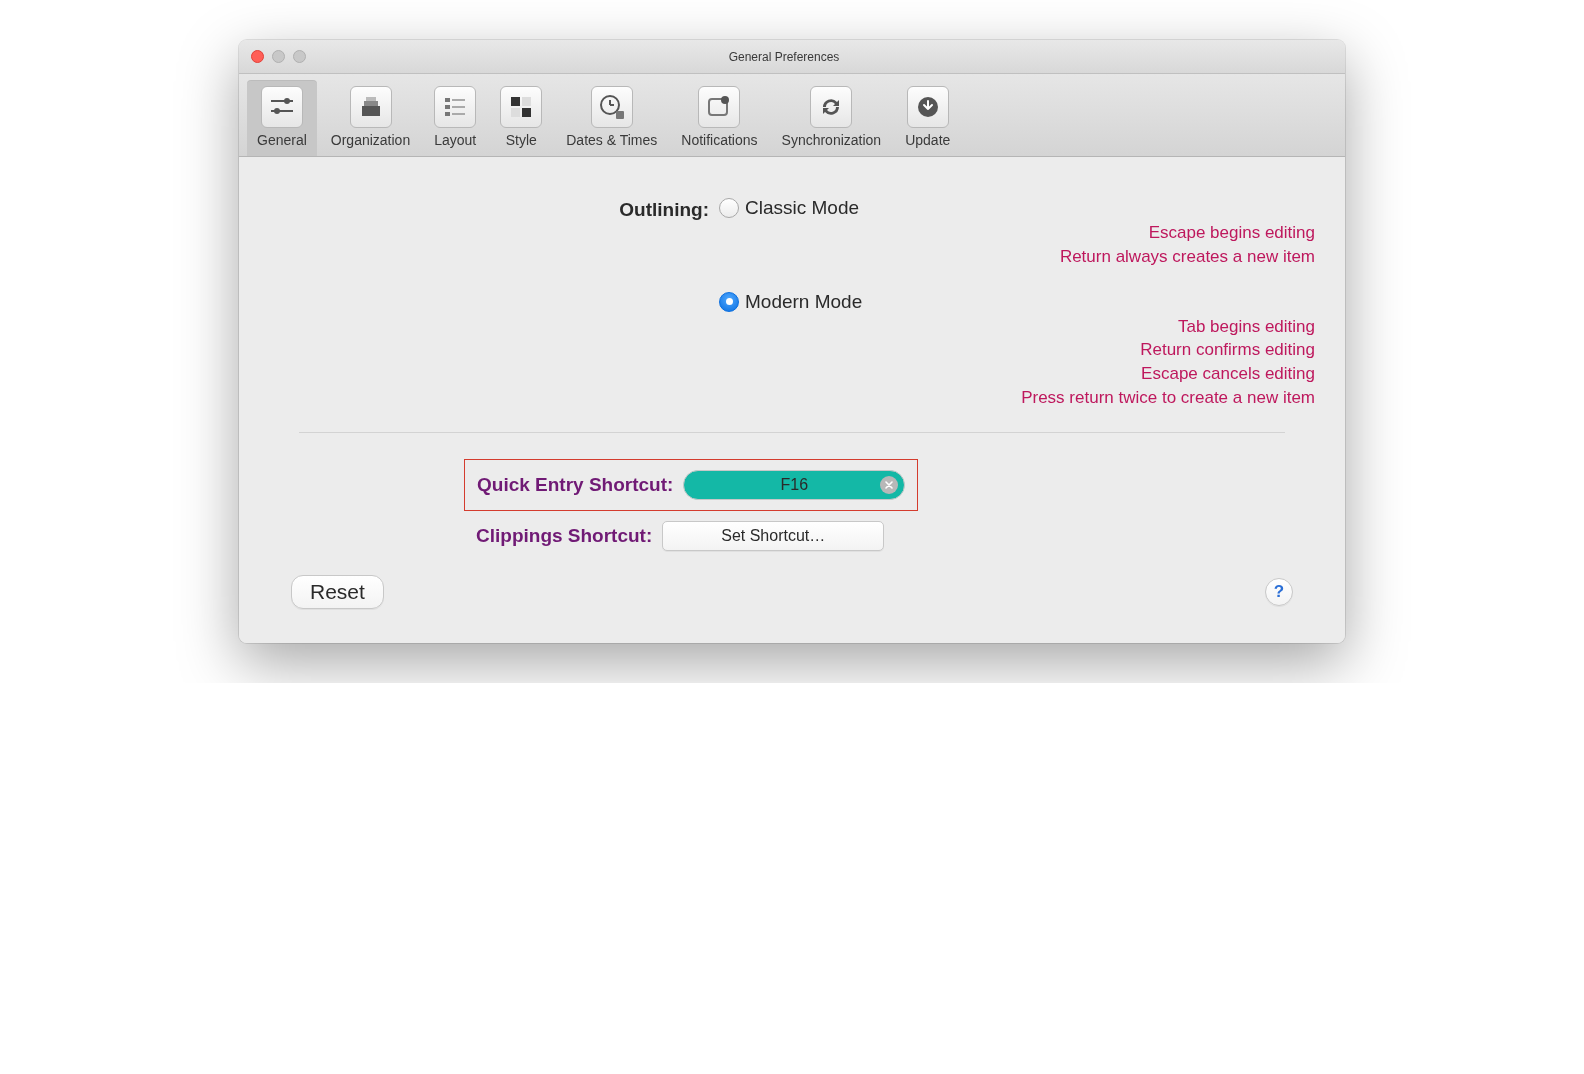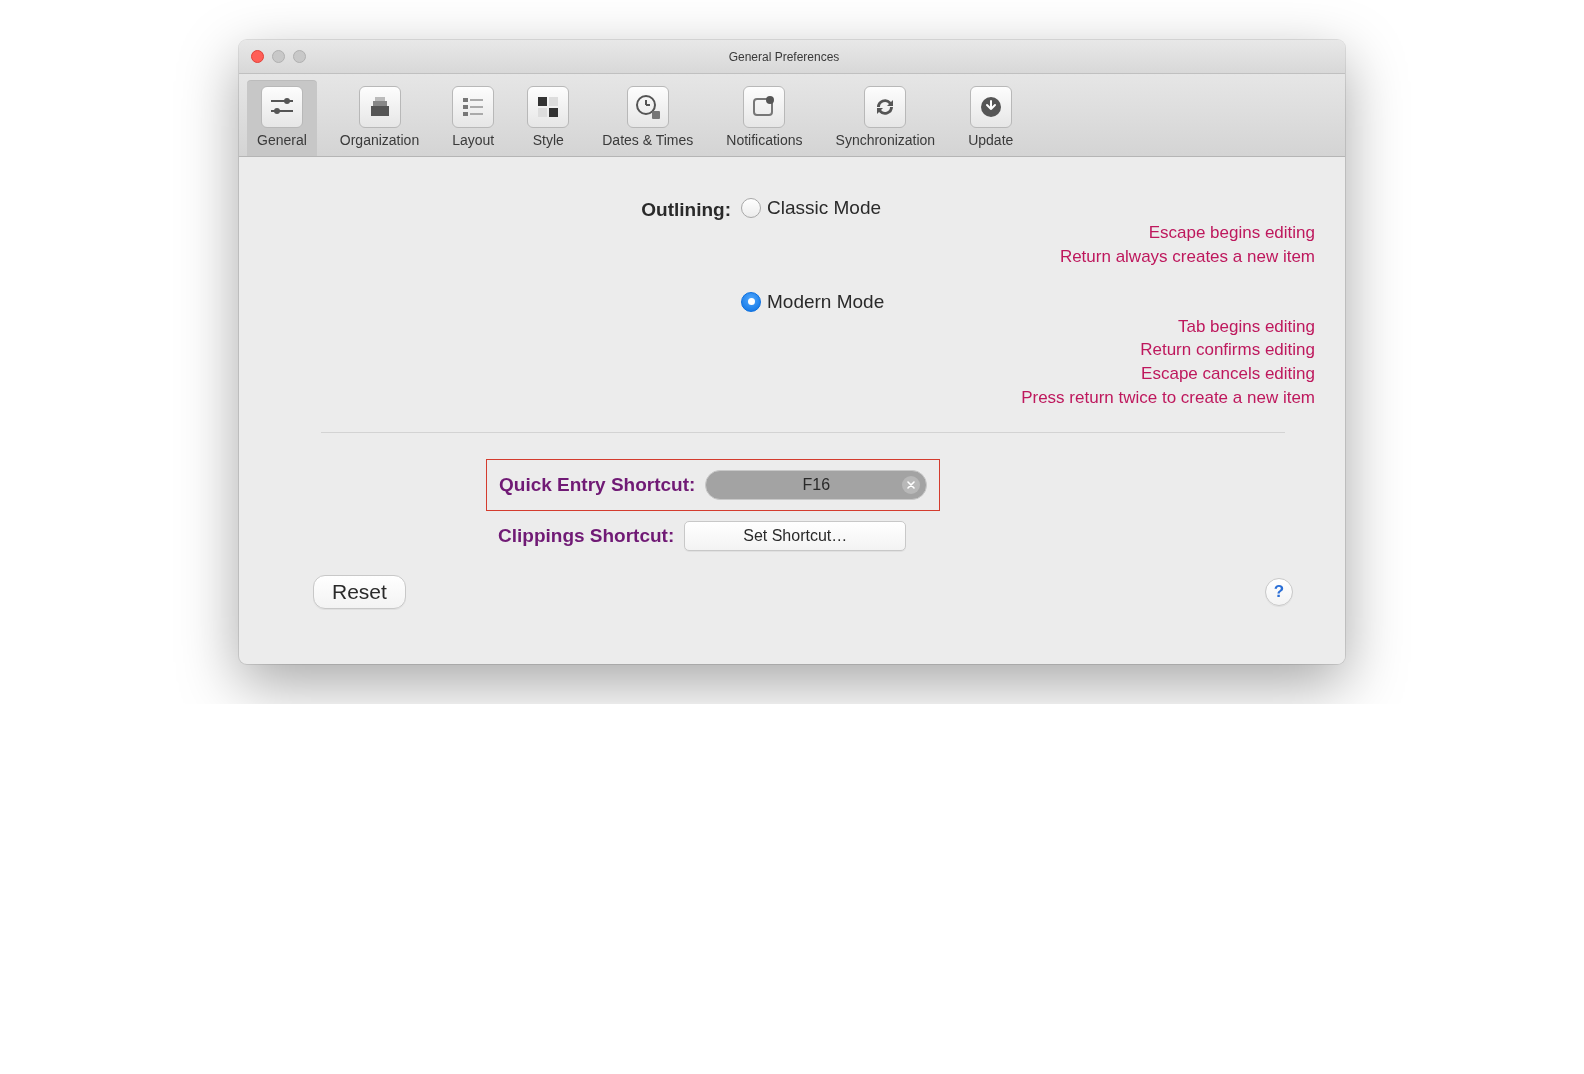--- a/index.html
+++ b/index.html
@@ -47,21 +47,21 @@
     font-size: 12px;
     color: #3a3a3a;
     pointer-events: none;
   }
   .toolbar {
     display: flex;
     align-items: flex-end;
     background: linear-gradient(#e6e6e6, #d4d4d4);
     border-bottom: 1px solid #b5b5b5;
     padding: 6px 8px 0 8px;
-    gap: 13px;
+    gap: 4px;
   }
   .toolbar-item {
     display: flex;
     flex-direction: column;
     align-items: center;
     padding: 6px 10px 8px 10px;
     cursor: default;
     border-radius: 4px 4px 0 0;
   }
   .toolbar-item.active {
@@ -78,24 +78,23 @@
     align-items: center;
     justify-content: center;
     margin-bottom: 4px;
   }
   .toolbar-label {
     font-size: 14px;
     color: #3a3a3a;
   }
   .content {
     background: #ececec;
-    padding: 40px 30px 33px 30px;
+    padding: 40px 30px 12px 30px;
     min-height: 440px;
     position: relative;
-    margin-left: 22px;
   }
   .form-row {
     display: flex;
     align-items: flex-start;
     margin-bottom: 4px;
   }
   .form-label {
     width: 450px;
     text-align: right;
     padding-right: 10px;
@@ -162,21 +161,21 @@
     font-weight: 600;
     color: #701a75;
     margin-right: 10px;
     white-space: nowrap;
   }
   .sh-field {
     width: 222px;
     height: 30px;
     border-radius: 15px;
     border: 1px solid #c8c8c8;
-    background: #a3a3a3;
+    background: #14b8a6;
     display: flex;
     align-items: center;
     justify-content: center;
     position: relative;
     font-size: 16px;
     color: #2a2a2a;
   }
   .sh-clear {
     position: absolute;
     right: 6px;

